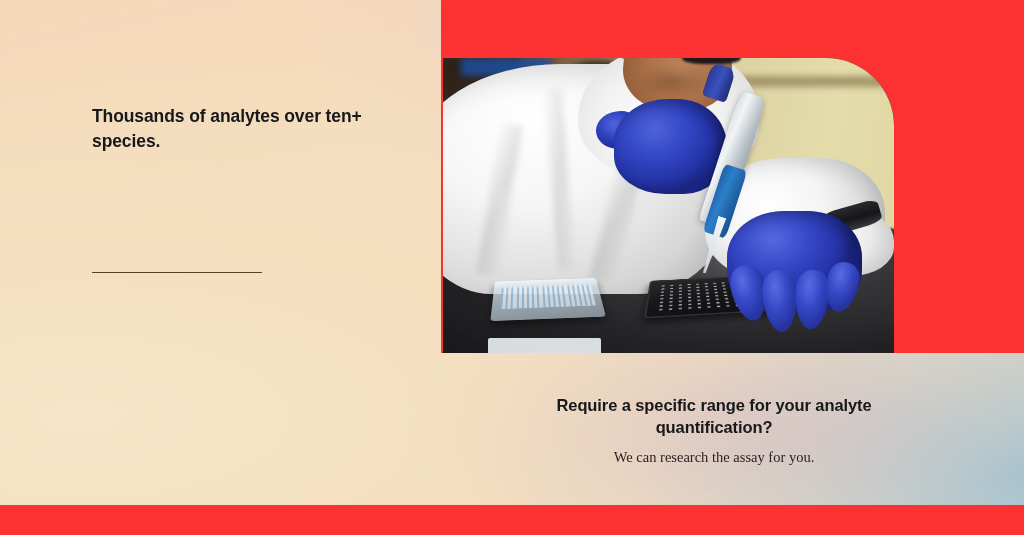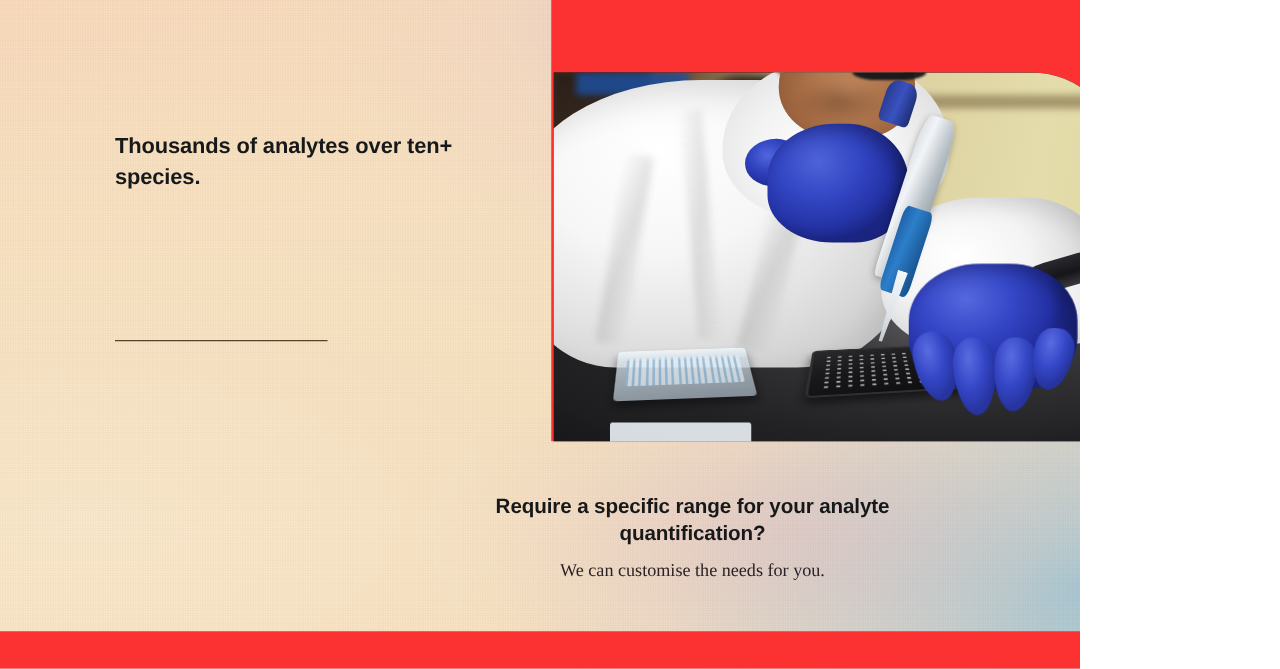--- a/index.html
+++ b/index.html
@@ -7,21 +7,21 @@
 
   html, body {
     width:1024px; height:535px;
     overflow:hidden;
     background:#ffffff;
     font-family:"Liberation Sans", sans-serif;
   }
 
   #stage {
     position:relative;
-    width:864px; height:535px;
+    width:1024px; height:535px;
     overflow:hidden;
   }
 
   
   .bg-base {
     position:absolute; inset:0;
     background:#f6e2c4;
   }
   .bg-wash-a {
     position:absolute; inset:0;
@@ -414,18 +414,18 @@
     </div>
   </div>
 
   <div class="left-copy">
     <div class="headline">Thousands of analytes over ten+ species.</div>
   </div>
   <div class="divider"></div>
 
   <div class="right-copy">
     <div class="sub-head">Require a specific range for your analyte quantification?</div>
-    <div class="sub-note">We can customise the needs for you.</div>
+    <div class="sub-note">We can research the assay for you.</div>
   </div>
 
   <div class="bottom-bar"></div>
 
 </div>
 
 </body></html>

